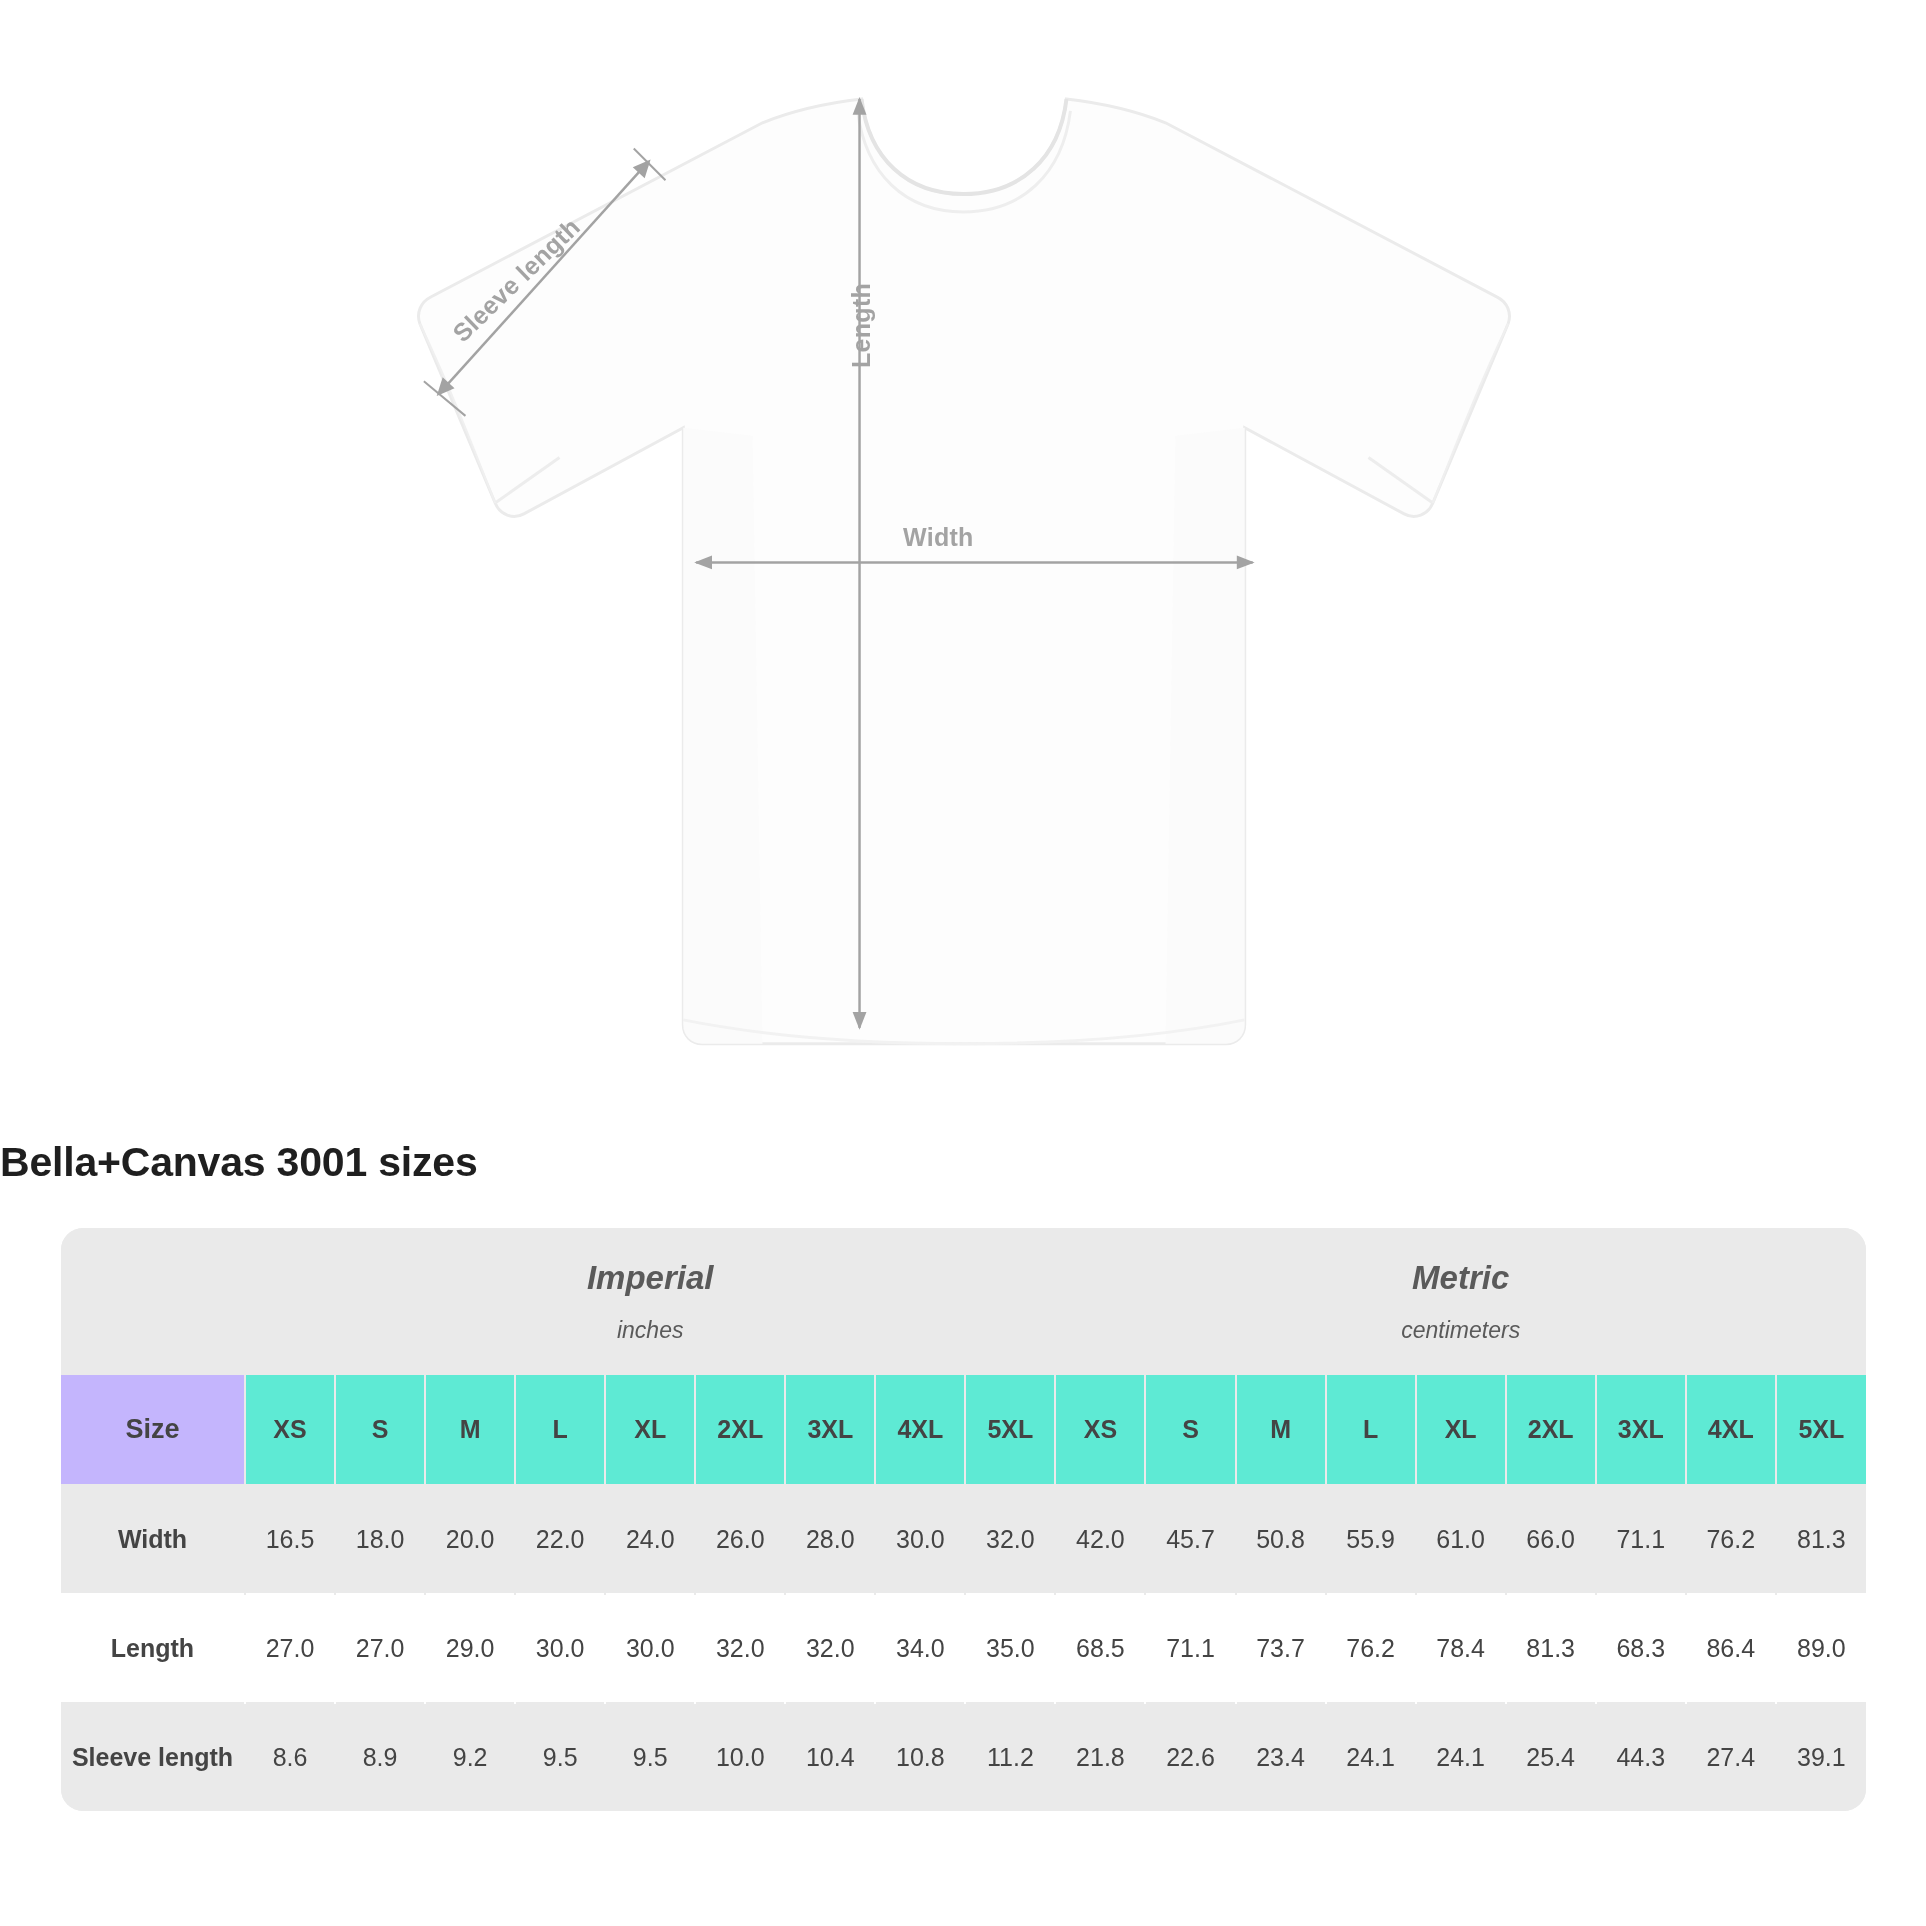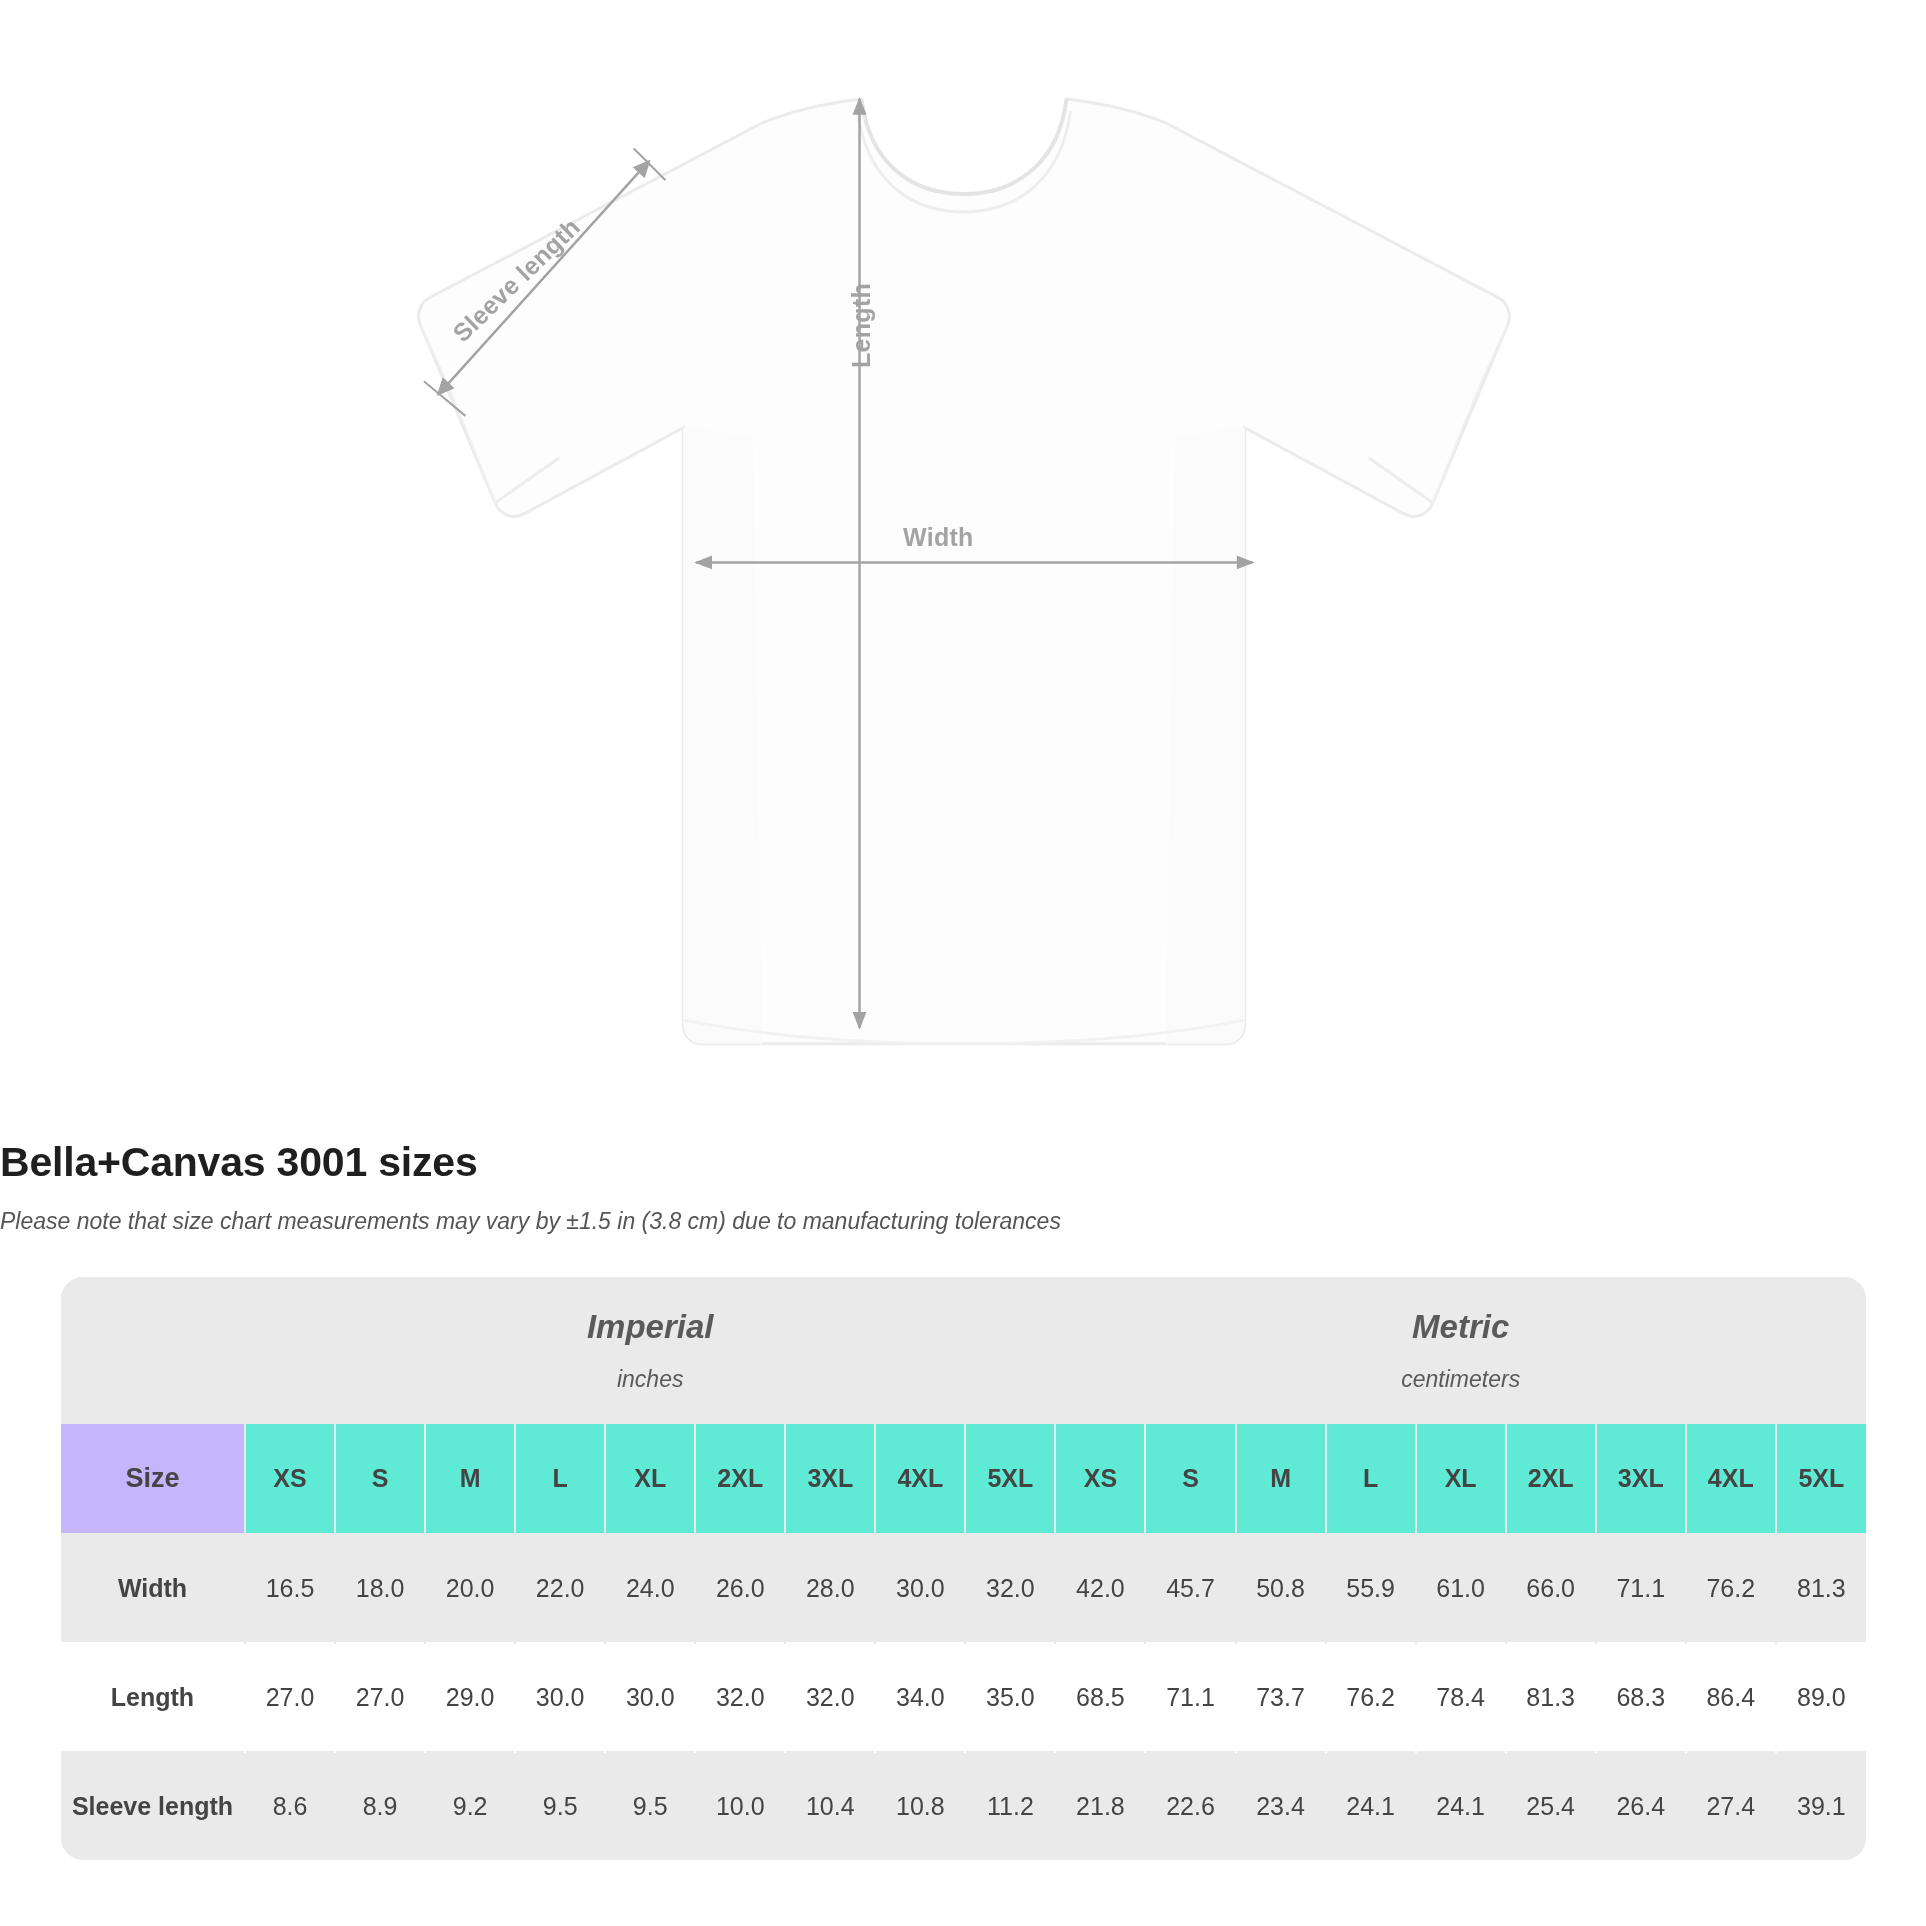--- a/index.html
+++ b/index.html
@@ -199,21 +199,20 @@
     </g>
   </svg>
 
   <div class="dim-label sleeve-label">Sleeve length</div>
   <div class="dim-label length-label">Length</div>
   <div class="dim-label width-label">Width</div>
 </div>
 
 <div class="title-block">
   <div class="chart-title">Bella+Canvas 3001 sizes</div>
-  <div class="chart-note">Please note that size chart measurements may vary by ±1.5 in (3.8 cm) due to manufacturing tolerances</div>
 </div>
 
 <div class="table-wrap">
   <table class="size-table">
     <colgroup id="table-colgroup">
         <col class="label-col">
         <col>
         <col>
         <col>
         <col>
@@ -317,20 +316,20 @@
           <td>10.0</td>
           <td>10.4</td>
           <td>10.8</td>
           <td>11.2</td>
           <td>21.8</td>
           <td>22.6</td>
           <td>23.4</td>
           <td>24.1</td>
           <td>24.1</td>
           <td>25.4</td>
-          <td>26.4</td>
+          <td>44.3</td>
           <td>27.4</td>
           <td>39.1</td>
         </tr>
       </tbody>
   </table>
 </div>
 
 
 </body></html>

